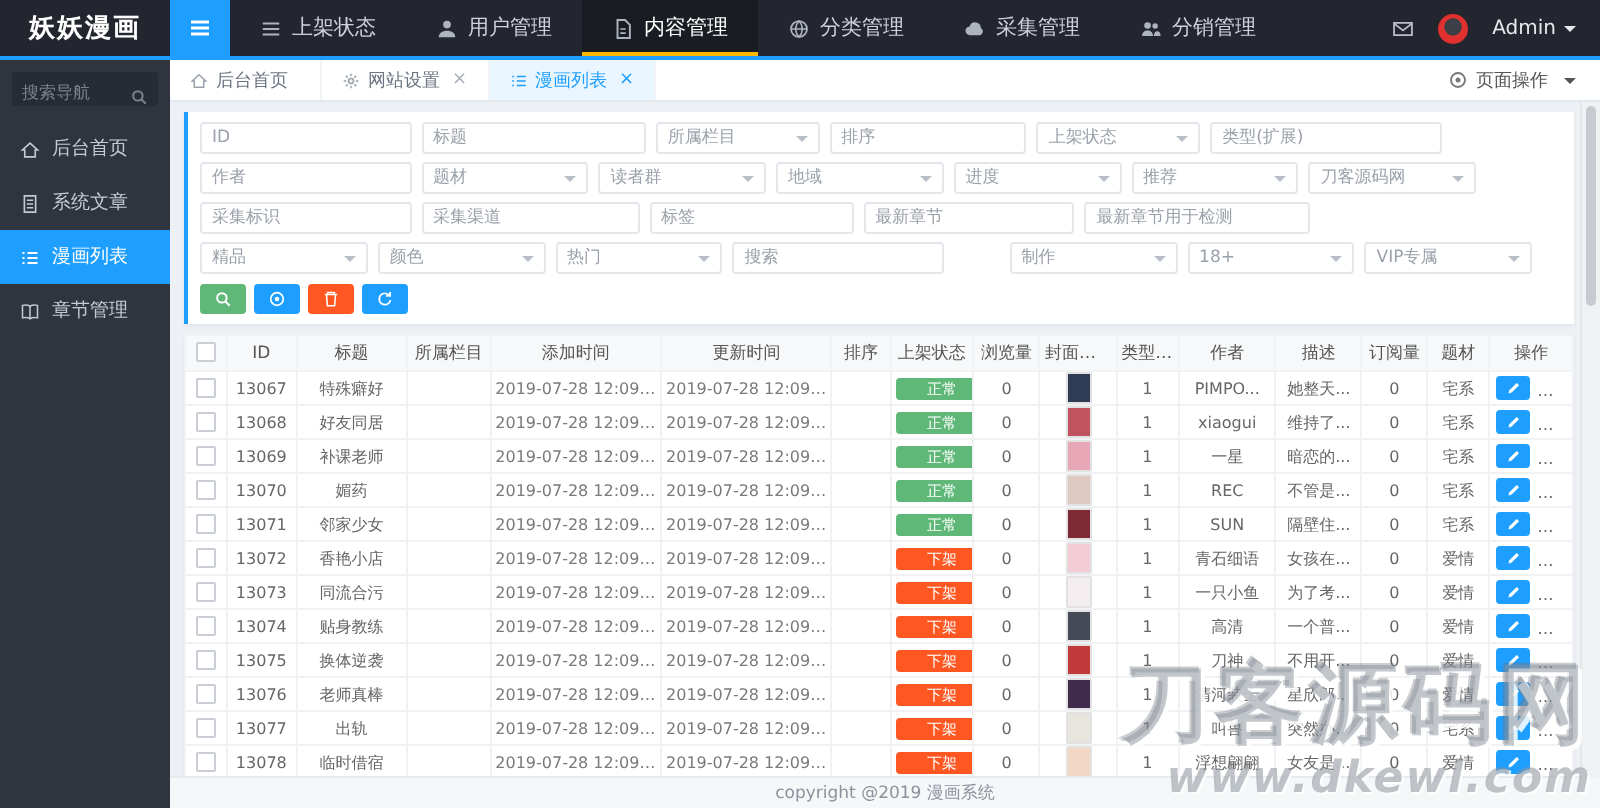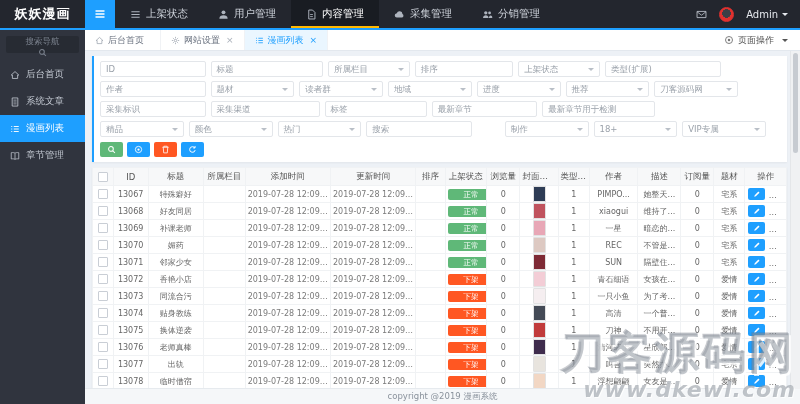--- a/index.html
+++ b/index.html
@@ -19,21 +19,21 @@
   .nav{display:flex;align-items:stretch;}
   .nav-item{display:flex;align-items:center;gap:5px;padding:0 15px;color:#CDD2DA;font-size:10.5px;cursor:pointer;}
   .nav-item .ic{font-size:11px;color:#AEB4BE;}
   .nav-item.active{background:#191C22;box-shadow:inset 0 -2px 0 #FFB800;color:#fff;}
   .top-right{margin-left:auto;display:flex;align-items:center;gap:12px;padding-right:12px;color:#B9BEC7;}
   .avatar{width:15px;height:15px;border-radius:50%;background:radial-gradient(circle at 50% 42%, #3c3f46 0 42%, #E0312E 45%);border:1.5px solid #E0312E;box-sizing:border-box;}
   .admin{display:flex;align-items:center;font-size:10px;color:#E6E9EE;cursor:pointer;}
 
   
   .sidebar{position:absolute;top:30px;left:0;bottom:0;width:85px;background:#30343E;z-index:15;}
-  .side-search{margin:6px 6px 8px;height:17px;background:#272B33;border-radius:2px;display:flex;align-items:center;justify-content:space-between;padding:0 5px;color:#7B828E;font-size:8.5px;cursor:text;flex-direction:column;}
+  .side-search{margin:6px 6px 8px;height:17px;background:#272B33;border-radius:2px;display:flex;align-items:flex-end;justify-content:space-between;padding:0 5px;color:#7B828E;font-size:8.5px;cursor:text;}
   .side-search .ic{font-size:9px;}
   .side-item{height:27px;display:flex;align-items:center;gap:6px;padding:0 10px;color:#C4CAD3;font-size:9.5px;cursor:pointer;}
   .side-item .ic{font-size:10px;}
   .side-item.active{background:#1E9FFF;color:#fff;}
 
   
   .tabbar{position:absolute;top:30px;left:85px;right:0;height:20px;background:#fff;border-bottom:1px solid #E3E8EE;display:flex;align-items:stretch;font-size:9px;color:#6B7380;z-index:10;}
   .tab{display:flex;align-items:center;gap:4px;padding:0 10px;border-right:1px solid #F0F2F5;cursor:pointer;white-space:nowrap;}
   .tab .ic{font-size:9px;color:#98A0AB;}
   .tab .x{color:#A8AFB9;margin-left:2px;font-size:9px;}
@@ -111,20 +111,29 @@
       <div class="nav-item active">
         <span class="ic">
           <svg viewBox="0 0 16 16">
             <path d="M4 1.5h5.5L13 5v9.5H4z" fill="none" stroke="currentColor" stroke-width="1.4"></path>
             <path d="M6 8h4M6 11h4" stroke="currentColor" stroke-width="1.2" fill="none"></path>
           </svg>
         </span>
         <span>内容管理</span>
       </div>
 
+      <div class="nav-item">
+        <span class="ic">
+          <svg viewBox="0 0 16 16">
+            <circle cx="8" cy="8" r="5.8" fill="none" stroke="currentColor" stroke-width="1.3"></circle>
+            <path d="M2.2 8h11.6M8 2.2c3.2 3.4 3.2 8.2 0 11.6-3.2-3.4-3.2-8.2 0-11.6z" fill="none" stroke="currentColor" stroke-width="1.1"></path>
+          </svg>
+        </span>
+        <span>分类管理</span>
+      </div>
 
       <div class="nav-item">
         <span class="ic">
           <svg viewBox="0 0 16 16">
             <path d="M4.5 12.5a3.2 3.2 0 01-.4-6.4 4.2 4.2 0 018.2 1.1 2.9 2.9 0 01-.6 5.3z" fill="currentColor"></path>
           </svg>
         </span>
         <span>采集管理</span>
       </div>
 

